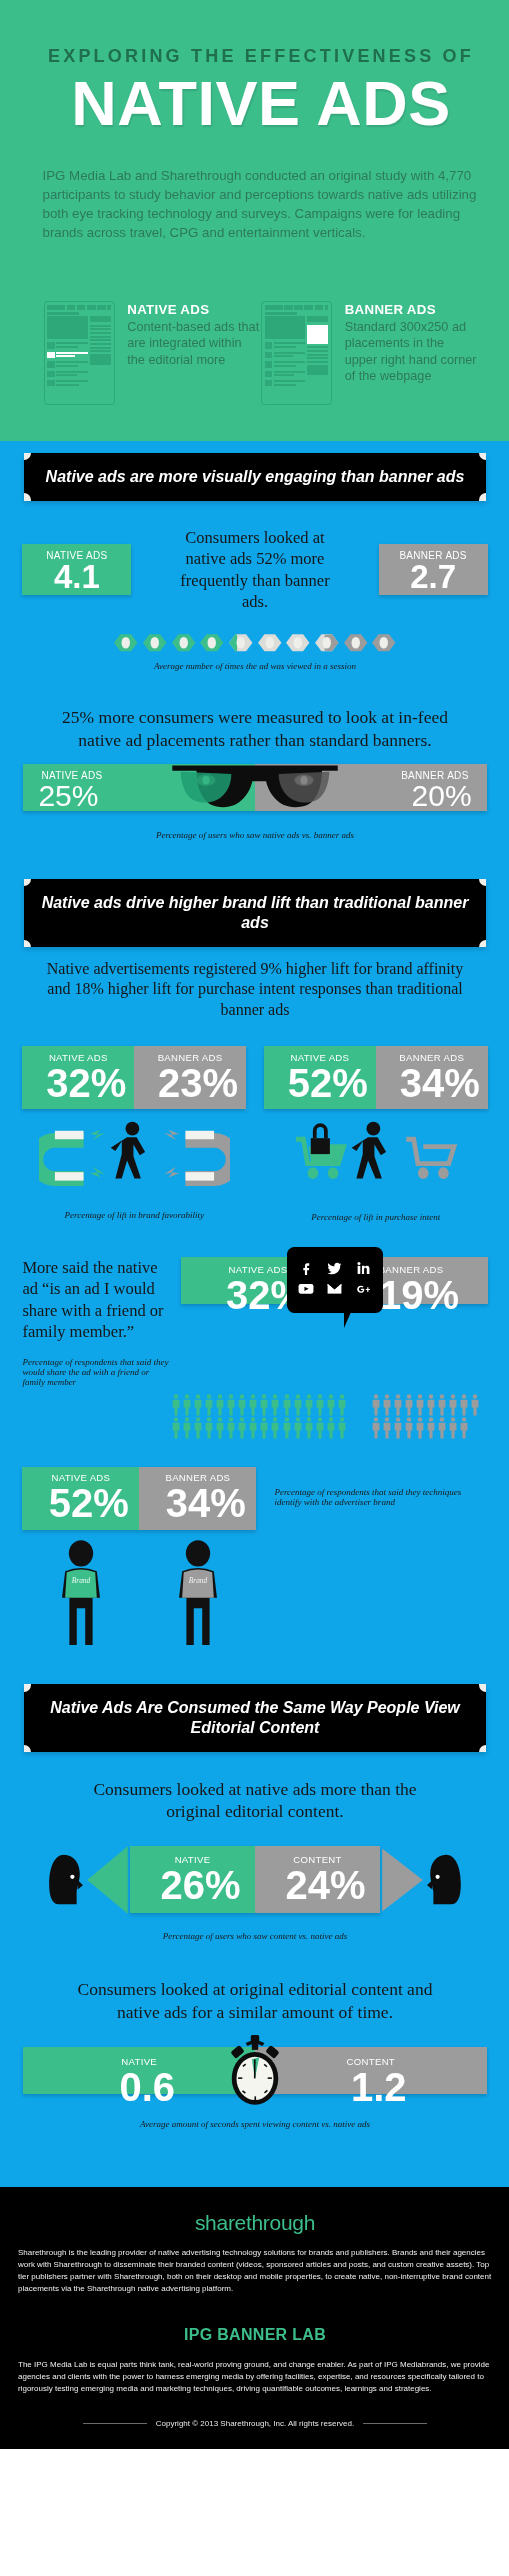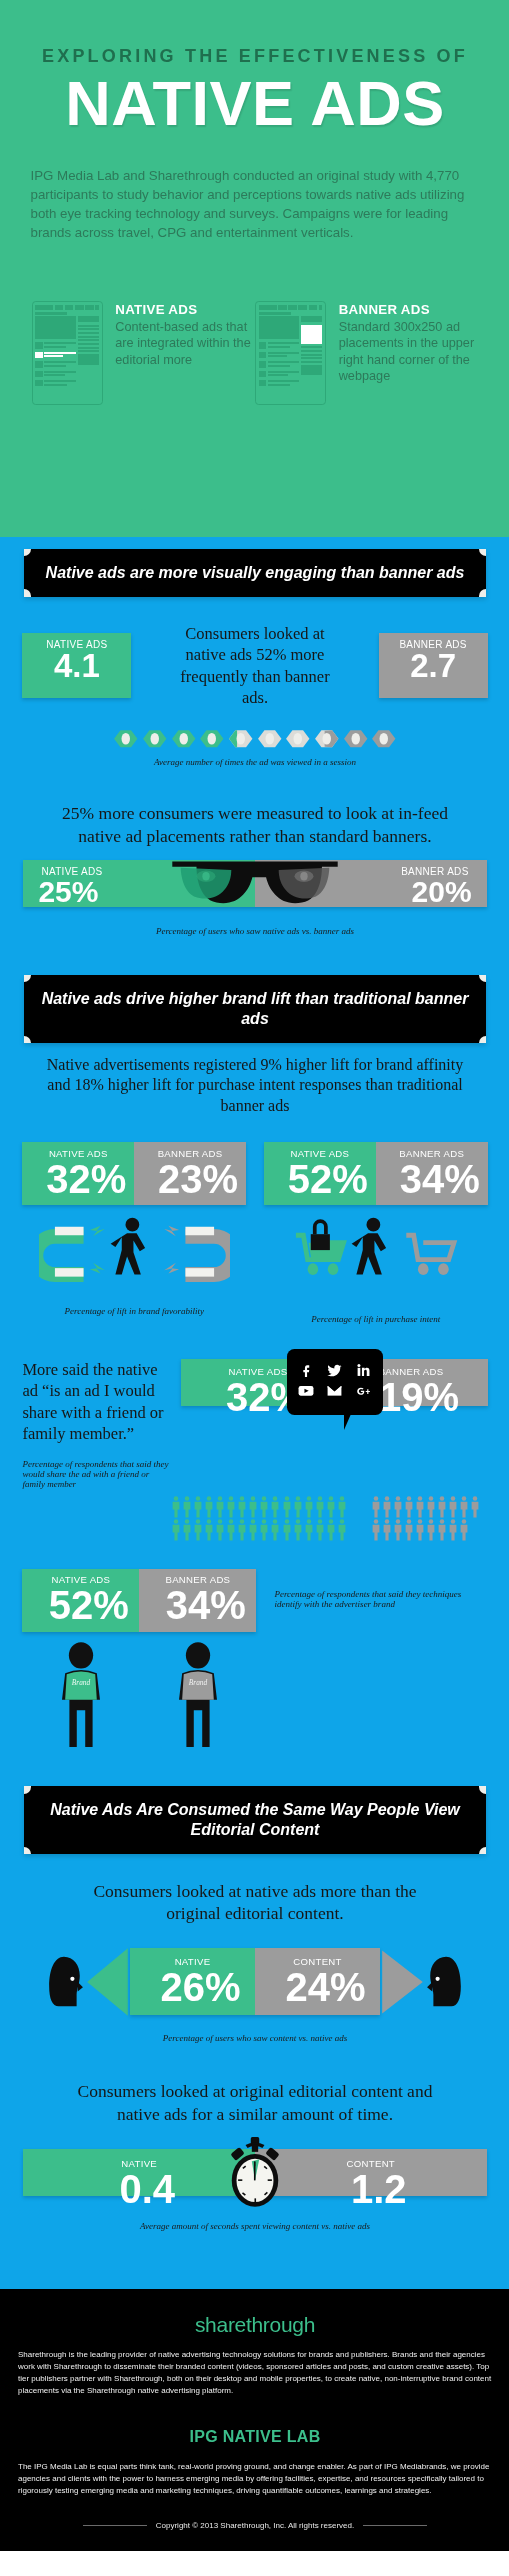--- a/index.html
+++ b/index.html
@@ -6,23 +6,23 @@
   html, body {
     width: 510px;
     background: #ffffff;
     font-family: "Liberation Sans", sans-serif;
   }
   .page { width: 510px; position: relative; overflow: hidden; }
 
   
   .hero {
     background: #3CBE8B;
-    padding: 46px 22px 0 22px;
+    padding: 46px 22px 0 34px;
     position: relative;
-    height: 537px;
+    height: 441px;
   }
   .hero-kicker {
     font-size: 18px;
     font-weight: bold;
     color: #1f6f4e;
     letter-spacing: 3.2px;
     text-align: center;
     margin-bottom: 3.2px;
   }
   .hero-title {
@@ -112,21 +112,21 @@
   
   .statcard {
     color: #fff; text-align: center; position: relative;
     box-shadow: 0 2.1px 3.7px rgba(0,0,0,0.18);
   }
   .statcard .lbl {
     font-size: 10px; letter-spacing: 0.3px; padding-top: 6.4px; display:block;
   }
   .statcard .val {
     font-size: 33px; font-weight: bold; line-height: 0.98; display:block;
-    padding-bottom: 16px;
+    padding-bottom: 2px;
   }
   .green { background: #3CBE8B; }
   .gray  { background: #9c9c9c; }
 
   
   .eyes { display: flex; justify-content: center; align-items: center; gap: 3.2px; }
   .eye { width: 25.5px; height: 25.5px; position: relative; }
   .eye svg { display:block; }
 
   .caption {
@@ -134,21 +134,21 @@
     font-style: italic; text-align: center;
     font-size: 9px; color: #1a1a1a;
   }
 
   
   .glasses-wrap { position: relative; height: 63px; margin-top: 5.3px; }
   .gbar { display: flex; height: 47px; position: absolute; top: 7.4px; left: 7.4px; right: 7.4px;
           box-shadow: 0 2.1px 3.7px rgba(0,0,0,0.18); }
   .gbar > div { width: 50%; position: relative; color: #fff; }
   .gbar .lbl { position:absolute; top: 6.4px; font-size: 10px; letter-spacing:0.3px;}
-  .gbar .val { position:absolute; top: 15px; font-size: 30px; font-weight: bold; }
+  .gbar .val { position:absolute; top: 15px; font-size: 30px; font-weight: normal; }
   .gbar .left .lbl  { left: 18px; }
   .gbar .left .val  { left: 15px; }
   .gbar .right .lbl { right: 18px; }
   .gbar .right .val { right: 15px; }
   .glasses { position: absolute; left: 50%; top: 0; transform: translateX(-50%); }
 
   
   .pair { display: flex; box-shadow: 0 2.1px 3.7px rgba(0,0,0,0.18); }
   .pair > div { width: 50%; text-align:center; color: #fff; padding: 5.8px 0 6.4px 0; }
   .pair .lbl { font-size: 9.6px; letter-spacing:0.3px; display:block; }
@@ -496,21 +496,21 @@
               <ellipse cx="100" cy="98" rx="10" ry="11" fill="#3CBE8B"></ellipse>
             <path d="M62 18 a14 14 0 0 1 28 0 v14 h-7 v-14 a7 7 0 0 0 -14 0 v14 h-7 z" fill="#111"></path>
             <rect x="58" y="32" width="36" height="30" fill="#111"></rect>
             <path d="M238 34 h14 l8 46 h58 l10 -32 h-58" fill="none" stroke="#9c9c9c" stroke-width="9"></path>
             <ellipse cx="270" cy="98" rx="10" ry="11" fill="#9c9c9c"></ellipse>
               <ellipse cx="308" cy="98" rx="10" ry="11" fill="#9c9c9c"></ellipse>
             <circle cx="176" cy="14" r="13" fill="#111"></circle>
             <path d="M166 30 h18 l16 28 l-10 6 l-12 -20 v22 l14 42 h-12 l-14 -34 l-10 34 h-12 l12 -46 v-24 l-12 18 l-9 -6 z" fill="#111"></path>
           </svg>
         </div>
-        <div class="caption" style="margin-top:15px">Percentage of lift in purchase intent</div>
+        <div class="caption" style="margin-top:9px">Percentage of lift in purchase intent</div>
       </div>
     </div>
 
     <div style="display:flex;margin-top:35px;align-items:flex-start;padding:0 6.4px;">
       <div style="width:159px;padding-right:8.5px">
         <div class="serif-stat" style="text-align:left;font-size:16.5px;line-height:1.3">More said the native ad “is an ad I would share with a friend or family member.”</div>
         <div class="caption" style="text-align:left;margin-top:15px">Percentage of respondents that said they would share the ad with a friend or family member</div>
       </div>
       <div style="flex:1;position:relative">
         <div class="pair" style="height:47px;position:relative">
@@ -843,21 +843,21 @@
     </div>
 
     <div class="caption" style="margin-top:12.7px">Percentage of users who saw content vs. native ads</div>
 
     <div class="serif-stat" style="margin-top:37px;padding:0 42px">Consumers looked at original editorial content and native ads for a similar amount of time.</div>
 
     <div style="position:relative;height:68px;margin-top:12.7px;">
       <div class="pair" style="position:absolute;left:7.4px;right:7.4px;top:11.7px;height:47px;">
         <div class="green" style="padding-top:8.5px">
           <span class="lbl">NATIVE</span>
-          <span class="val">0.4</span>
+          <span class="val">0.6</span>
         </div>
         <div class="gray" style="padding-top:8.5px">
           <span class="lbl">CONTENT</span>
           <span class="val">1.2</span>
         </div>
       </div>
       <svg width="68" height="74" viewBox="0 0 128 140" style="position:absolute;left:50%;top:-2.1px;transform:translateX(-50%)">
         <rect x="56" y="2" width="16" height="14" rx="3" fill="#0d0d0d"></rect>
         <path d="M48 20 a22 14 0 0 1 32 0" fill="none" stroke="#0d0d0d" stroke-width="7"></path>
         <rect x="58" y="16" width="12" height="14" fill="#0d0d0d"></rect>
@@ -877,21 +877,21 @@
         <rect x="81" y="108" width="7" height="3" transform="rotate(-40 84 109)" fill="#0d0d0d"></rect>
       </svg>
     </div>
 
     <div class="caption" style="margin-top:15px;padding-bottom:58px">Average amount of seconds spent viewing content vs. native ads</div>
   </div>
 
   <div class="footer">
     <div class="brandword">sharethrough</div>
     <div class="foot-p">Sharethrough is the leading provider of native advertising technology solutions for brands and publishers. Brands and their agencies work with Sharethrough to disseminate their branded content (videos, sponsored articles and posts, and custom creative assets). Top tier publishers partner with Sharethrough, both on their desktop and mobile properties, to create native, non-interruptive brand content placements via the Sharethrough native advertising platform.</div>
-    <div class="brandword ipg" style="margin-top:31px;margin-bottom:15px">IPG NATIVE LAB</div>
+    <div class="brandword ipg" style="margin-top:31px;margin-bottom:15px">IPG BANNER LAB</div>
     <div class="foot-p">The IPG Media Lab is equal parts think tank, real-world proving ground, and change enabler. As part of IPG Mediabrands, we provide agencies and clients with the power to harness emerging media by offering facilities, expertise, and resources specifically tailored to rigorously testing emerging media and marketing techniques, driving quantifiable outcomes, learnings and strategies.</div>
     <div class="copy-row">
       <div class="rule"></div>
       <div class="ctext">Copyright © 2013 Sharethrough, Inc. All rights reserved.</div>
       <div class="rule"></div>
     </div>
   </div>
 
 </div>
 

